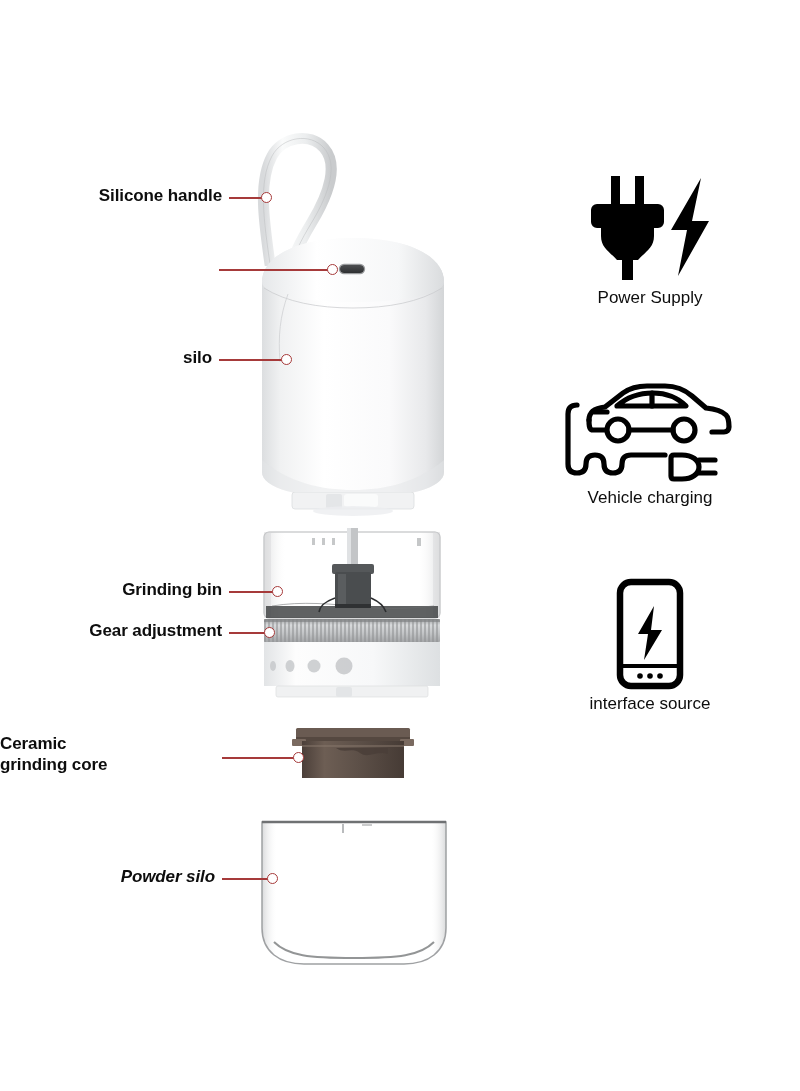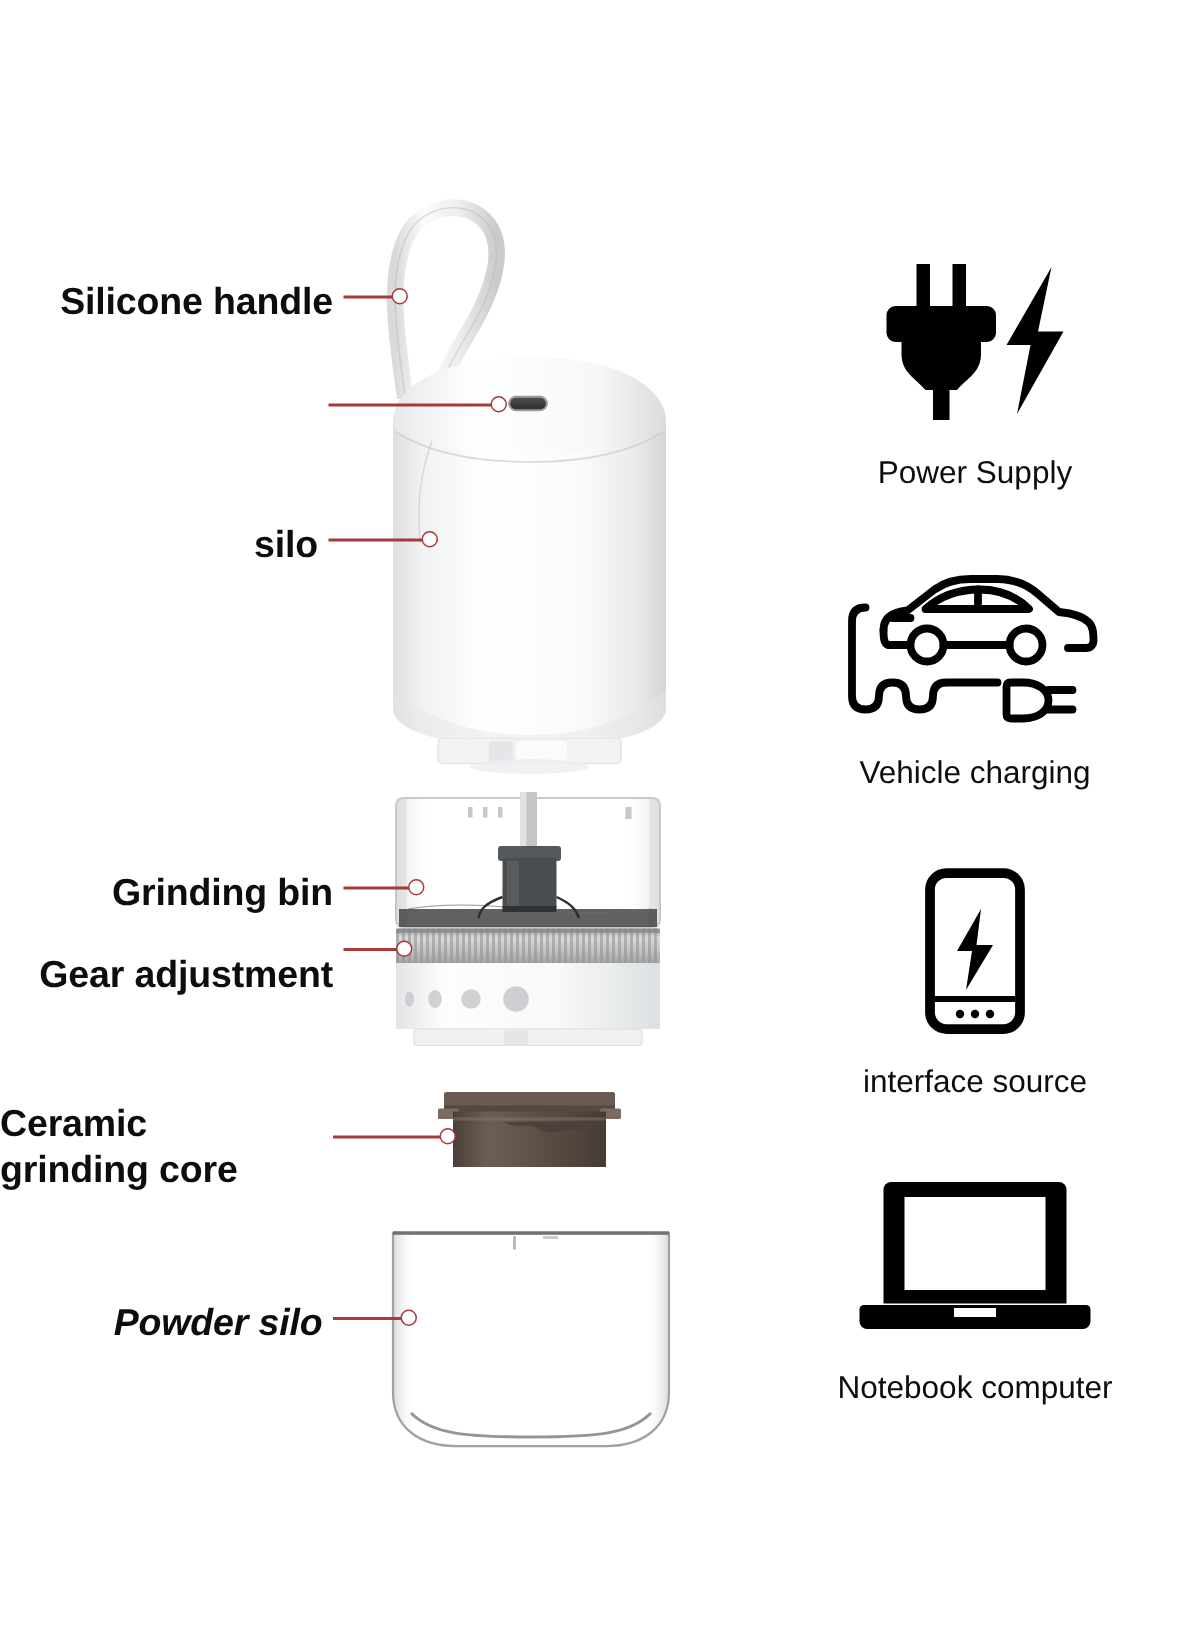--- a/index.html
+++ b/index.html
@@ -10,21 +10,21 @@
     font-family:"Liberation Sans","DejaVu Sans",sans-serif;
     color:#111111;
     position:relative;
     overflow:hidden;
   }
   #stage { position:absolute; inset:0; }
 
   
   .label {
     position:absolute;
-    font-size:25px;
+    font-size:17px;
     font-weight:700;
     color:#0d0d0d;
     line-height:1.22;
     text-align:right;
     white-space:pre-line;
     letter-spacing:-0.1px;
   }
 
   
   .leader {
@@ -47,22 +47,22 @@
     left:500px;
     display:flex;
     flex-direction:column;
     align-items:center;
   }
   .feature .glyph {
     display:flex; align-items:center; justify-content:center;
     height:112px;
   }
   .feature .caption {
-    margin-top:20px;
-    font-size:21px;
+    margin-top:4px;
+    font-size:17px;
     font-weight:400;
     color:#0d0d0d;
     text-align:center;
     white-space:nowrap;
   }
 
   
   .part { position:absolute; }
 </style>
 </head>
@@ -256,21 +256,21 @@
   <div class="leader" style="left:222px; top:878px; width:50px;"></div>
   <div class="dot" style="left:267px; top:873px;"></div>
 
   <div class="label" style="left:0px; top:186px; width:222px;">Silicone handle</div>
 
 
   <div class="label" style="left:0px; top:348px; width:212px;">silo</div>
 
   <div class="label" style="left:0px; top:580px; width:222px;">Grinding bin</div>
 
-  <div class="label" style="left:0px; top:635px; width:222px;text-align:right;">Gear adjustment</div>
+  <div class="label" style="left:0px; top:621px; width:222px;text-align:right;">Gear adjustment</div>
 
   <div class="label" style="left:0px; top:734px; width:215px; text-align:left;">Ceramic
 grinding core</div>
 
   <div class="label" style="left:0px; top:867px; width:215px;font-style:italic;">Powder silo</div>
 
   <div class="feature" style="top:172px;">
     <div class="glyph">
       <svg width="150" height="108" viewBox="0 0 150 108">
         <g fill="#000000">
@@ -326,31 +326,14 @@
         <path d="M50,28 L34,56 h10 l-4,26 l18,-30 h-11 z" fill="#000000"></path>
         <path d="M19,88 h54" stroke="#000000" stroke-width="4"></path>
         <circle cx="36" cy="98" r="2.8" fill="#000000"></circle>
         <circle cx="46" cy="98" r="2.8" fill="#000000"></circle>
         <circle cx="56" cy="98" r="2.8" fill="#000000"></circle>
       </svg>
     </div>
     <div class="caption">interface source</div>
   </div>
 
-  <div class="feature" style="top:782px;">
-    <div class="glyph">
-      <svg width="160" height="104" viewBox="0 0 160 104">
-        <g fill="#000000">
-
-          <path d="M24,2 h112 a5,5 0 0 1 5,5 v76 h-122 v-76 a5,5 0 0 1 5,-5 z"></path>
-
-          <rect x="33" y="12" width="94" height="62" fill="#ffffff"></rect>
-
-          <path d="M6,84 h148 a3,3 0 0 1 3,3 v8 a5,5 0 0 1 -5,5 h-144 a5,5 0 0 1 -5,-5 v-8 a3,3 0 0 1 3,-3 z"></path>
-
-          <rect x="66" y="86" width="28" height="6" fill="#ffffff"></rect>
-        </g>
-      </svg>
-    </div>
-    <div class="caption">Notebook computer</div>
-  </div>
 
 </div>
 
 </body></html>

